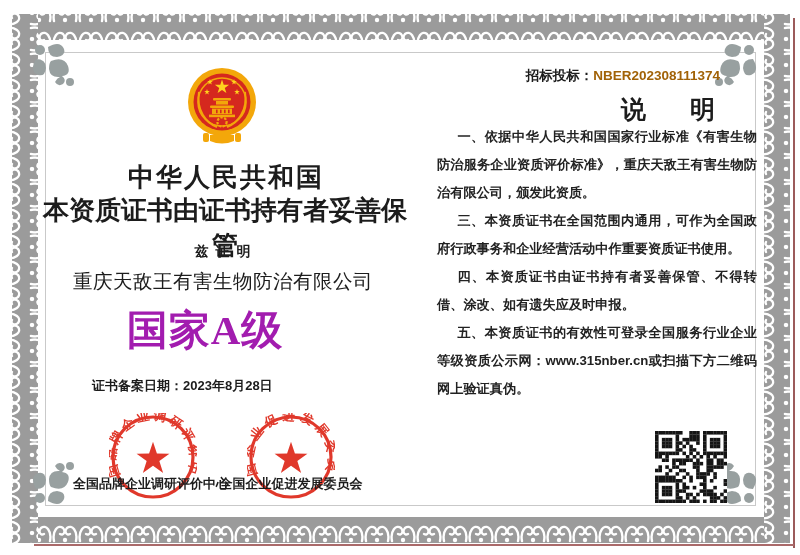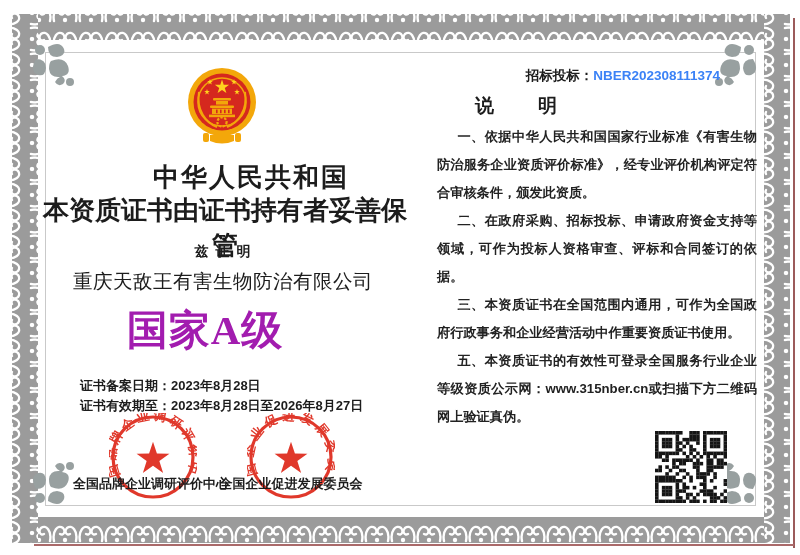--- a/index.html
+++ b/index.html
@@ -3,32 +3,32 @@
 <meta charset="utf-8">
 <style>
   html,body{margin:0;padding:0;background:#fff;}
   body{width:800px;height:555px;position:relative;overflow:hidden;
        font-family:"Liberation Sans", sans-serif;color:#1c1c1c;}
   .abs{position:absolute;}
   .ctr{text-align:center;}
   
   .inner-frame{left:45px;top:52px;width:709px;height:452px;border:1px solid #c9c9c9;}
   
-  .title1{left:45px;top:160px;width:362px;font-size:26px;font-weight:900;letter-spacing:2px;margin-left:25px;}
+  .title1{left:45px;top:160px;width:362px;font-size:26px;font-weight:900;letter-spacing:2px;}
   .title2{left:34px;top:193px;width:382px;font-size:26px;font-weight:900;}
   .certify{left:45px;top:243px;width:362px;font-size:14px;font-weight:700;letter-spacing:7px;box-sizing:border-box;}
   .company{left:40px;top:268px;width:366px;font-size:19.5px;font-weight:400;letter-spacing:.5px;}
   .grade{left:25px;top:303px;width:360px;font-size:41px;font-weight:700;letter-spacing:1px;
          color:#a21caf;font-family:"Liberation Serif", serif;}
-  .dates{left:80px;top:376px;font-size:13px;font-weight:700;line-height:19.5px;}
+  .dates{left:92px;top:376px;font-size:13px;font-weight:700;line-height:19.5px;}
   .seal-label{top:475px;font-size:13px;font-weight:700;}
   
   .certnum{left:430px;top:67px;width:290px;text-align:right;font-size:13.5px;font-weight:700;}
-  .certnum .num{color:#3b82f6;}
-  .notes-heading{left:437px;top:93px;width:322px;text-align:left;font-size:19px;font-weight:900;
+  .certnum .num{color:#a16207;}
+  .notes-heading{left:437px;top:93px;width:322px;text-align:right;font-size:25px;font-weight:900;
                  letter-spacing:44px;padding-left:38px;box-sizing:border-box;white-space:nowrap;}
   .notes{left:437px;top:123px;width:320px;}
   .notes p{margin:0;font-size:13.2px;font-weight:700;line-height:28px;text-align:justify;
            text-indent:1.55em;color:#222;}
   
   .edge-r{left:793px;top:18px;width:2px;height:530px;background:#9c5b5b;}
   .edge-b{left:34px;top:544px;width:760px;height:2px;background:#aa6a6a;}
 </style>
 </head>
 <body>
@@ -115,21 +115,20 @@
 </svg>
 
 <div class="abs ctr title1">中华人民共和国</div>
 <div class="abs ctr title2">本资质证书由证书持有者妥善保管</div>
 <div class="abs ctr certify">兹证明</div>
 <div class="abs ctr company">重庆天敌王有害生物防治有限公司</div>
 <div class="abs ctr grade">国家A级</div>
 
 <div class="abs dates">
   <div><span>证书备案日期：</span><span>2023年8月28日</span></div>
-  <div><span>证书有效期至：</span><span>2023年8月28日至2026年8月27日</span></div>
 </div>
 
 <svg class="abs" style="left:109px;top:413px" width="88" height="88" viewBox="0 0 88 88" opacity="0.93">
   <circle cx="44" cy="44" r="40" fill="none" stroke="#de2a1c" stroke-width="3.2"></circle>
   <use href="#star5" fill="#de2a1c" transform="translate(44,46) scale(1.15)"></use>
   <path id="sealArcA" d="M 11 62 A 37.5 37.5 0 1 1 77 62" fill="none"></path>
   <text font-size="12.5" font-weight="bold" fill="#de2a1c" letter-spacing="3">
     <textPath href="#sealArcA" startOffset="50%" text-anchor="middle">全国品牌企业调研评价中心</textPath>
   </text>
 </svg>
@@ -145,23 +144,23 @@
 <div class="abs ctr seal-label" style="left:56px;width:190px">全国品牌企业调研评价中心</div>
 <div class="abs ctr seal-label" style="left:198px;width:186px">全国企业促进发展委员会</div>
 
 <div class="abs certnum">
   <span>招标投标：</span><span class="num">NBER202308111374</span>
 </div>
 
 <div class="abs notes-heading">说明</div>
 
 <div class="abs notes">
-  <p>一、依据中华人民共和国国家行业标准《有害生物防治服务企业资质评价标准》，经专业评价机构评定符合审核条件，颁发此资质。</p>
-  <p>二、在政府采购、招标投标、申请政府资金支持等领域，可作为投标人资格审查、评标和合同签订的依据。</p>
+  <p>一、依据中华人民共和国国家行业标准《有害生物防治服务企业资质评价标准》，重庆天敌王有害生物防治有限公司，颁发此资质。</p>
   <p>三、本资质证书在全国范围内通用，可作为全国政府行政事务和企业经营活动中作重要资质证书使用。</p>
+  <p>四、本资质证书由证书持有者妥善保管、不得转借、涂改、如有遗失应及时申报。</p>
   <p>五、本资质证书的有效性可登录全国服务行业企业等级资质公示网：www.315nber.cn或扫描下方二维码网上验证真伪。</p>
 </div>
 
 <svg class="abs" style="left:655px;top:431px" width="72" height="72" viewBox="0 0 72 72">
   <rect width="72" height="72" fill="#fff"></rect>
   <g fill="#151515">
       <rect x="0.00" y="0.00" width="3.58" height="3.58"></rect>
       <rect x="3.43" y="0.00" width="3.58" height="3.58"></rect>
       <rect x="6.86" y="0.00" width="3.58" height="3.58"></rect>
       <rect x="10.29" y="0.00" width="3.58" height="3.58"></rect>

